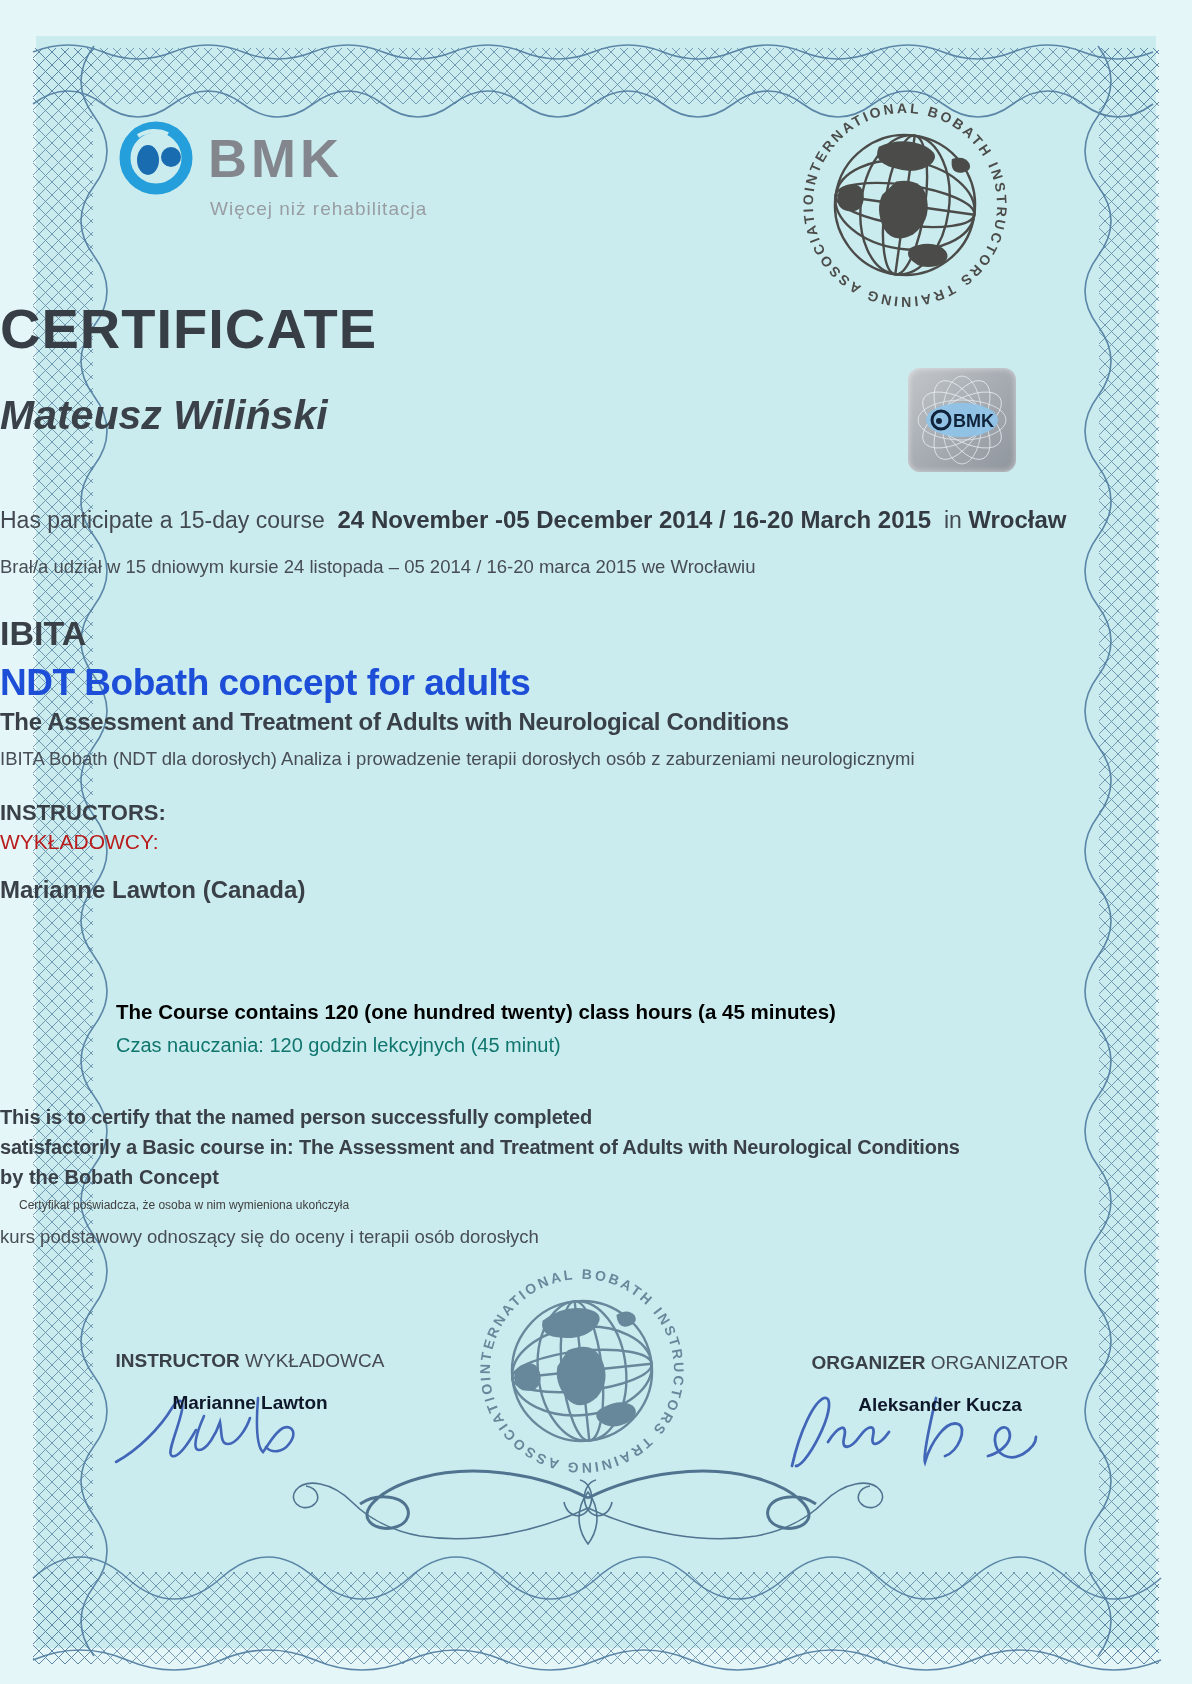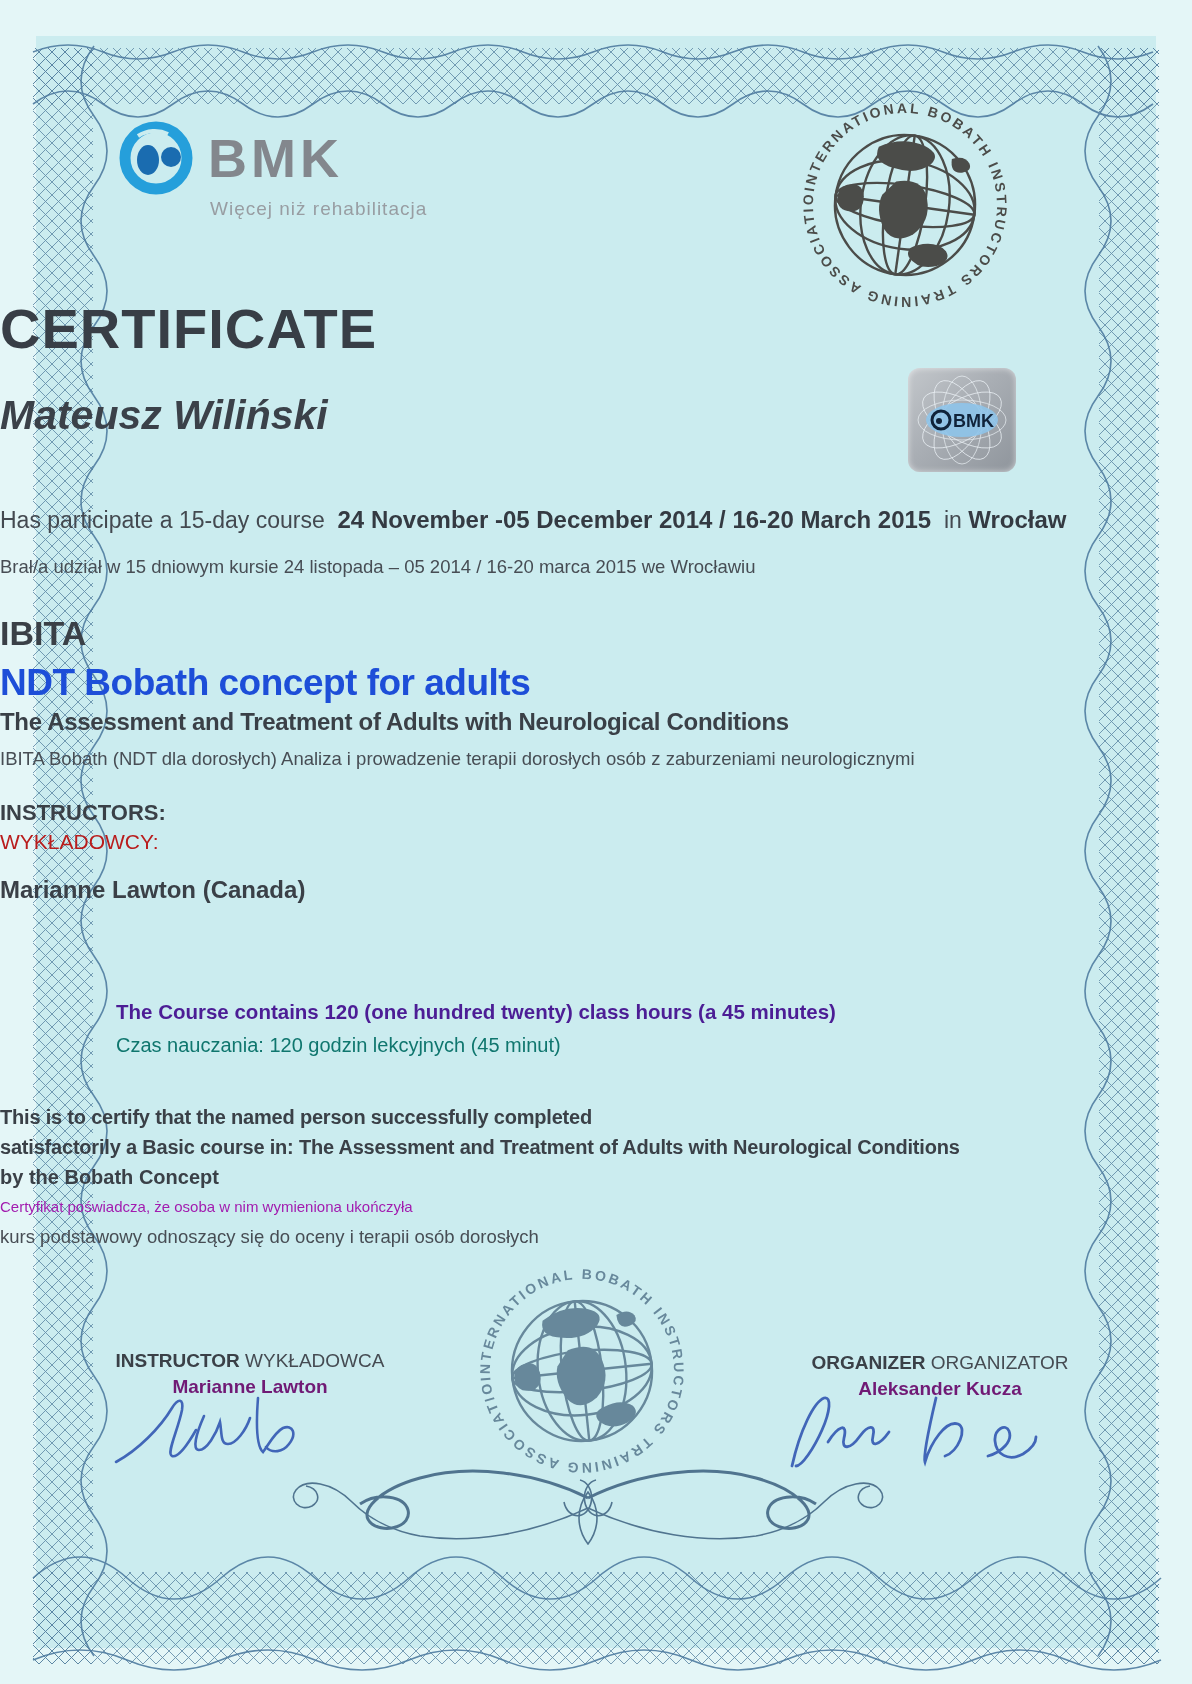--- a/index.html
+++ b/index.html
@@ -26,36 +26,36 @@
   
   .course-org{top:614px;font-size:34px;font-weight:700;color:#3a4047;}
   .course-title{top:662px;font-size:37px;font-weight:700;color:#1d4ed8;letter-spacing:-0.5px;}
   .course-sub{top:708px;font-size:24px;font-weight:700;color:#3a4047;letter-spacing:-0.3px;}
   .course-pl{top:748px;font-size:18.5px;color:#474d54;}
   
   .instr-en{top:800px;font-size:22px;font-weight:700;}
   .instr-pl{top:830px;font-size:21px;color:#b91c1c;}
   .instr-name{top:876px;font-size:24px;font-weight:700;}
   
-  .hours-en{left:116px;top:1000px;font-size:20.5px;font-weight:700;color:#4c1d95;}
+  .hours-en{left:116px;top:1000px;font-size:20.5px;font-weight:700;color:#000000;}
   .hours-pl{left:116px;top:1034px;font-size:20px;color:#0f766e;}
   
   .cert1{top:1106px;font-size:20px;font-weight:700;letter-spacing:-0.2px;}
   .cert2{top:1136px;font-size:20px;font-weight:700;letter-spacing:-0.2px;}
   .cert3{top:1166px;font-size:20px;font-weight:700;}
-  .certpl1{top:1198px;font-size:15px;color:#a21caf;}
+  .certpl1{top:1198px;font-size:12px;color:#404040;margin-left:19px;}
   .certpl2{top:1226px;font-size:18.5px;color:#474d54;}
   .certpl3{top:1254px;font-size:18.5px;color:#474d54;}
   
   .sig-block{width:300px;}
   .sig-left{left:100px;top:1350px;text-align:center;}
   .sig-right{left:790px;top:1352px;text-align:center;}
   .sig-role{font-size:19px;color:#454b52;}
   .sig-role b{color:#3a4047;}
-  .sig-name{font-size:19px;font-weight:700;color:#701a75;margin-top:4px;text-align:center;}
+  .sig-name{font-size:19px;font-weight:700;color:#0f172a;margin-top:20px;text-align:center;}
   
   .holo{left:908px;top:368px;width:108px;height:104px;border-radius:12px;
     background:linear-gradient(135deg,#c3c7cb 0%,#a9aeb4 45%,#8f959c 100%);
     box-shadow:inset 0 0 6px rgba(255,255,255,.6);}
   
   svg.layer{position:absolute;left:0;top:0;}
   .seal-text{font-family:"Liberation Sans",sans-serif;font-size:14px;font-weight:700;letter-spacing:2.6px;}
   .holo-label{font-family:"Liberation Sans",sans-serif;font-weight:700;}
 </style>
 </head>

